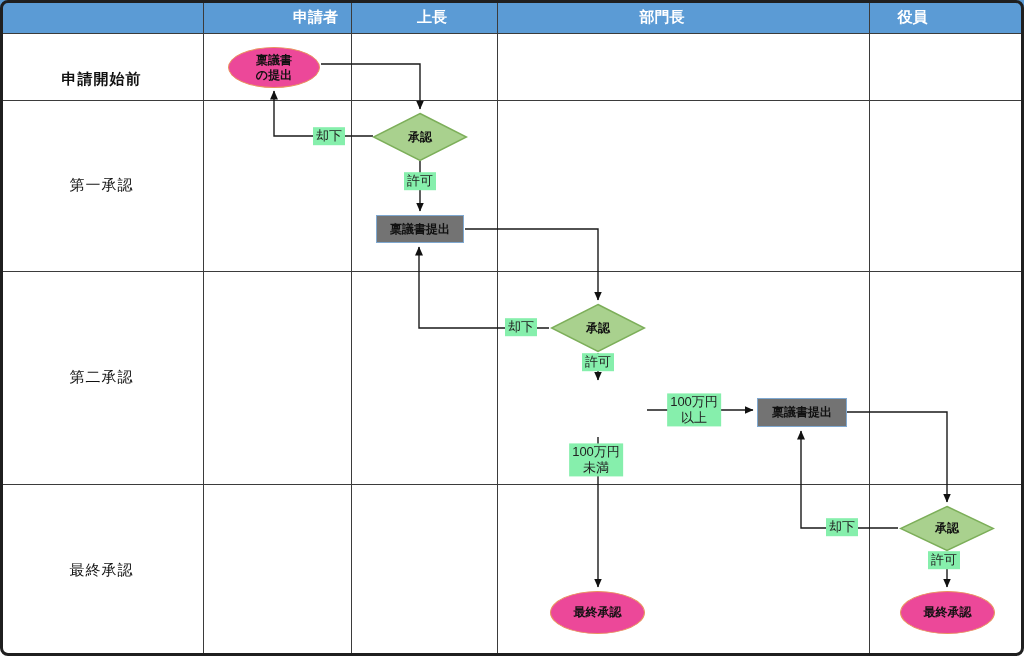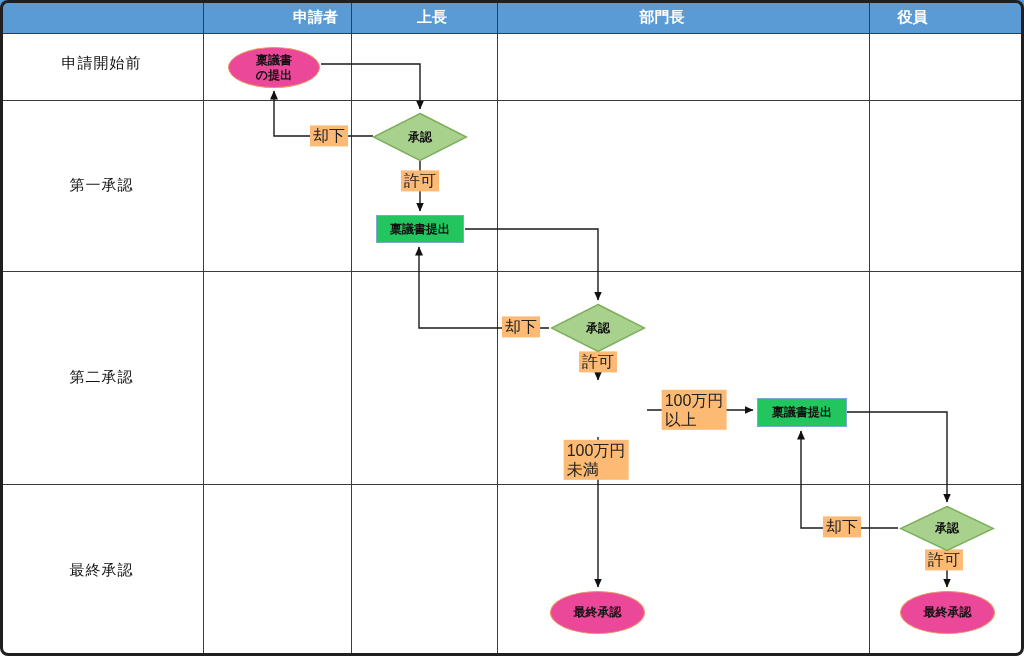--- a/index.html
+++ b/index.html
@@ -18,25 +18,25 @@
              color:#111;font-size:15px;z-index:3;letter-spacing:1px;}
 
   
   #edges{position:absolute;left:0;top:0;z-index:5;}
 
   
   .shape{position:absolute;z-index:10;}
   .lbl{position:absolute;inset:0;display:flex;align-items:center;justify-content:center;
        font-weight:700;font-size:12px;color:#111;text-align:center;white-space:pre-line;line-height:1.25;}
   .ellipse{border-radius:50%;background:#ec4899;border:1.5px solid #E9945F;box-sizing:border-box;}
-  .rectnode{background:#22c55e;border:1.5px solid #7FA8D0;box-sizing:border-box;}
+  .rectnode{background:#737373;border:1.5px solid #7FA8D0;box-sizing:border-box;}
 
   
-  .edge-lbl{position:absolute;transform:translate(-50%,-50%);background:#fdba74;color:#222;
-            font-size:16px;line-height:1.2;padding:1px 3px;z-index:8;white-space:pre-line;}
+  .edge-lbl{position:absolute;transform:translate(-50%,-50%);background:#86efac;color:#222;
+            font-size:13px;line-height:1.2;text-align:center;padding:1px 3px;z-index:8;white-space:pre-line;}
 </style>
 </head>
 <body>
 
 <div id="stage">
 
   <div class="hdr-bg"></div>
   <div class="hdr-cell" style="left:190px;width:148px;text-align:right;">申請者</div>
   <div class="hdr-cell" style="left:351px;width:146px;margin-left:8px;">上長</div>
   <div class="hdr-cell" style="left:476px;width:372px;">部門長</div>
@@ -44,21 +44,21 @@
 
   <div class="vline" style="left:203px;"></div>
   <div class="vline" style="left:351px;"></div>
   <div class="vline" style="left:497px;"></div>
   <div class="vline" style="left:869px;"></div>
   <div class="hline" style="top:33px;"></div>
   <div class="hline" style="top:100px;"></div>
   <div class="hline" style="top:271px;"></div>
   <div class="hline" style="top:484px;"></div>
 
-  <div class="row-label" style="top:30px;height:67px;">申請開始前</div>
+  <div class="row-label" style="top:46px;height:67px;font-weight:bold;">申請開始前</div>
   <div class="row-label" style="top:100px;height:171px;">第一承認</div>
   <div class="row-label" style="top:271px;height:213px;">第二承認</div>
   <div class="row-label" style="top:484px;height:172px;">最終承認</div>
 
   <svg id="edges" width="1024" height="656">
     <defs>
       <marker id="arrow" markerUnits="userSpaceOnUse" markerWidth="12" markerHeight="10" refX="8.5" refY="4" orient="auto">
         <path d="M0,0 L9,4 L0,8 Z" fill="#111"></path>
       </marker>
     </defs>

